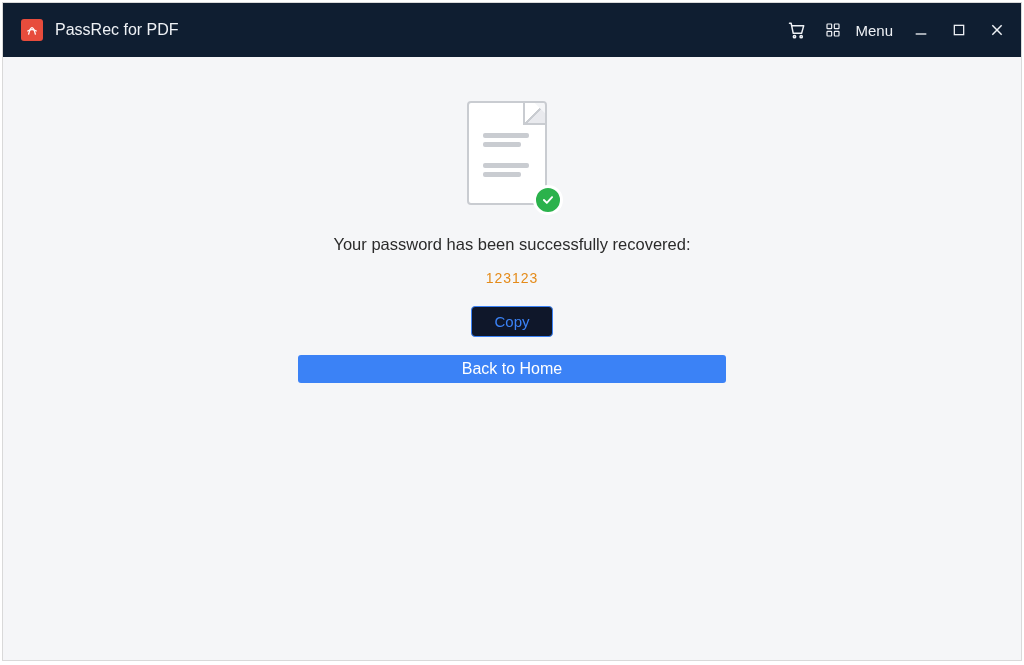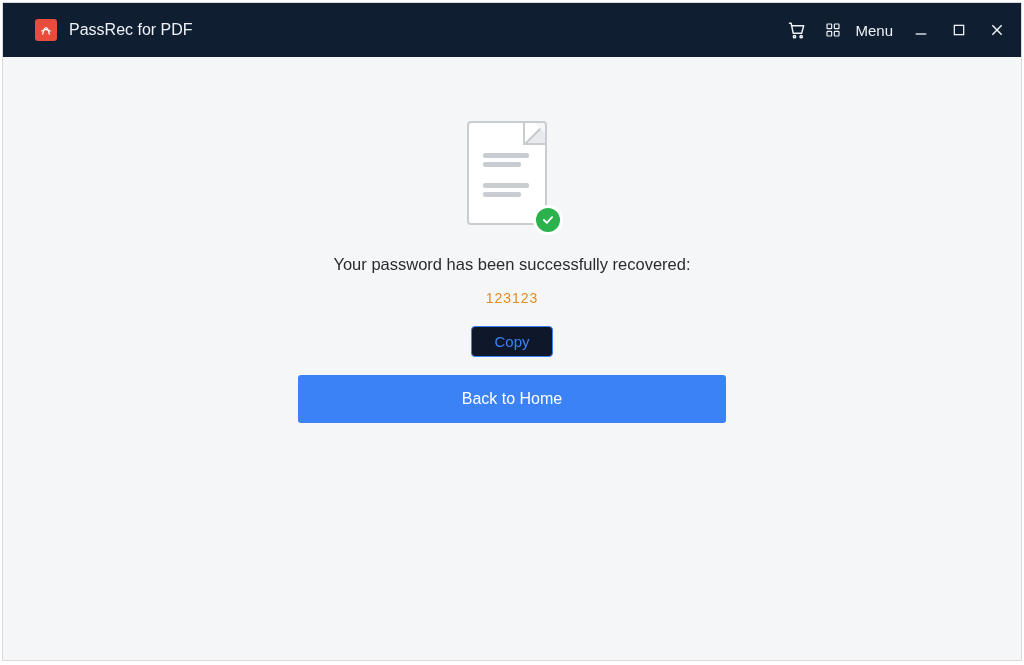--- a/index.html
+++ b/index.html
@@ -11,21 +11,21 @@
     border: 1px solid #d9d9d9;
     background: #f5f6f8;
     display: flex;
     flex-direction: column;
   }
   .titlebar {
     height: 54px;
     background: #0f1e31;
     display: flex;
     align-items: center;
-    padding: 0 14px 0 32px;
+    padding: 0 14px 0 18px;
     color: #ffffff;
   }
   .app-icon {
     width: 22px;
     height: 22px;
     background: #e74c3c;
     border-radius: 3px;
     display: flex;
     align-items: center;
     justify-content: center;
@@ -44,21 +44,21 @@
     height: 28px;
     min-width: 20px;
   }
   .titlebar-btn.menu-btn { gap: 14px; font-size: 15px; }
   .titlebar-btn svg { display: block; }
   .content {
     flex: 1;
     display: flex;
     flex-direction: column;
     align-items: center;
-    padding-top: 64px;
+    padding-top: 44px;
   }
   .doc-illustration { position: relative; width: 90px; height: 110px; margin-bottom: 24px; }
   .doc-illustration .page {
     width: 80px;
     height: 104px;
     background: #ffffff;
     border: 2px solid #c9ccd1;
     border-radius: 4px;
     position: relative;
     overflow: hidden;
@@ -128,21 +128,21 @@
     background: #0f172a;
     color: #3b82f6;
     font-size: 15px;
     padding: 6px 22px;
     border-radius: 4px;
     cursor: pointer;
     margin-bottom: 18px;
   }
   .home-btn {
     width: 428px;
-    height: 48px;
+    height: 28px;
     background: #3b82f6;
     color: #ffffff;
     border: none;
     font-size: 16px;
     border-radius: 3px;
     cursor: pointer;
   }
 </style>
 </head>
 <body>

